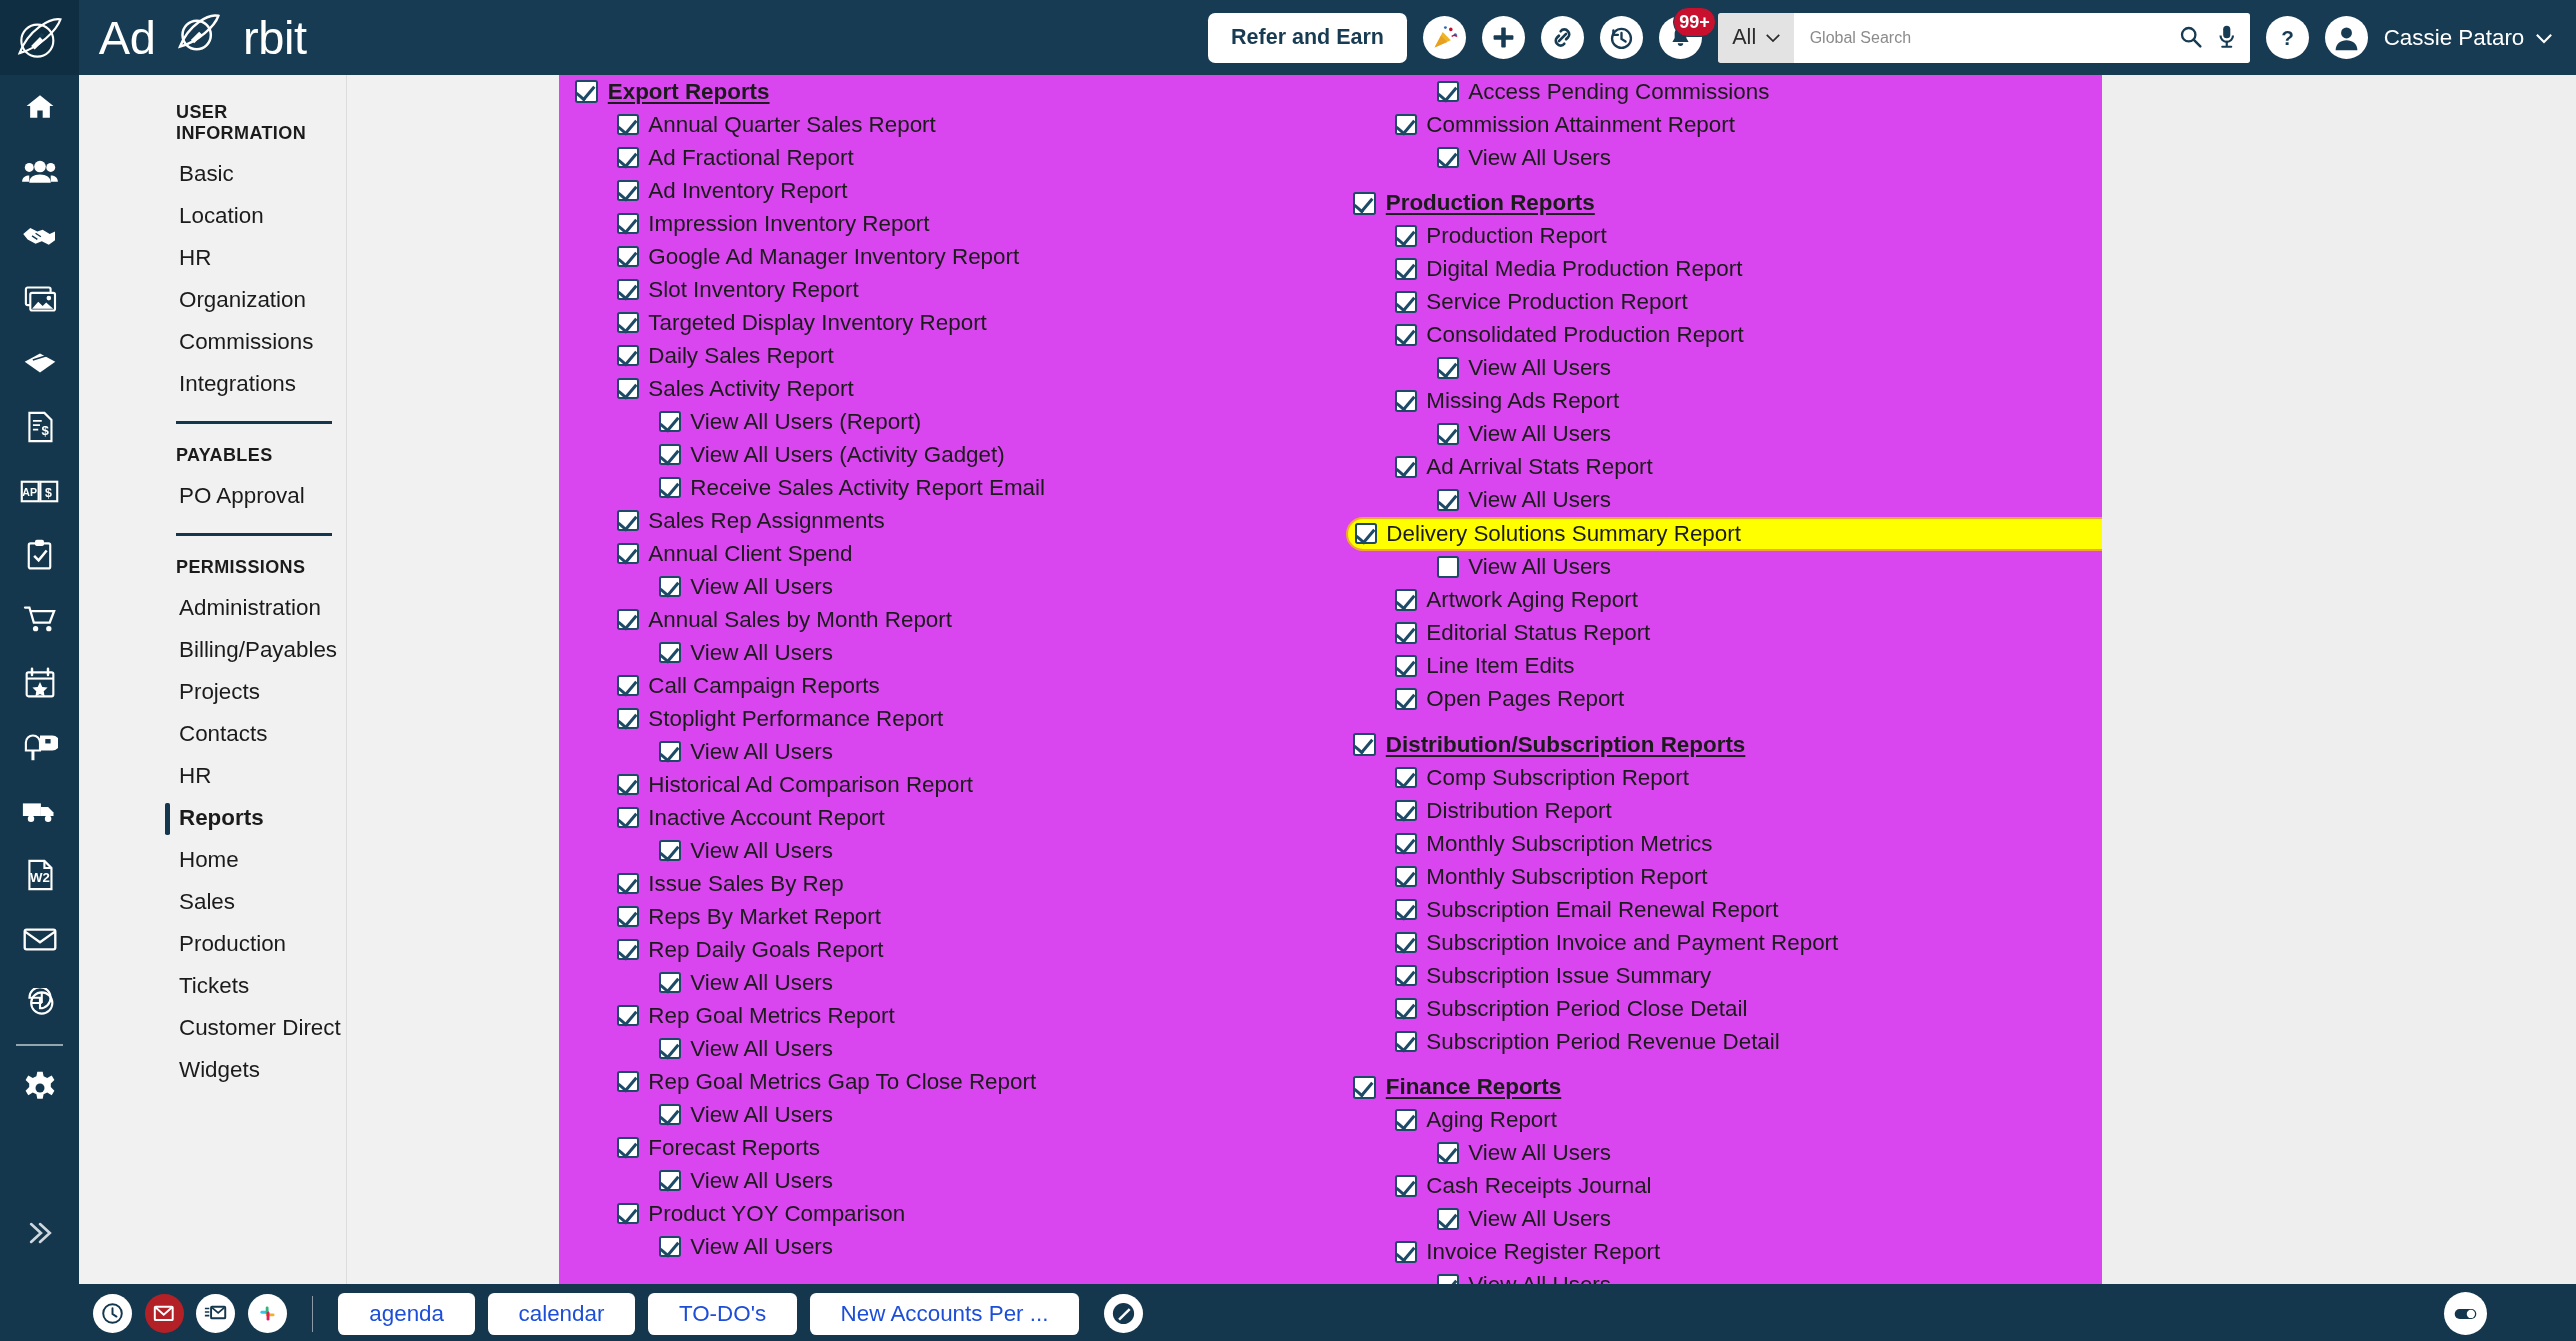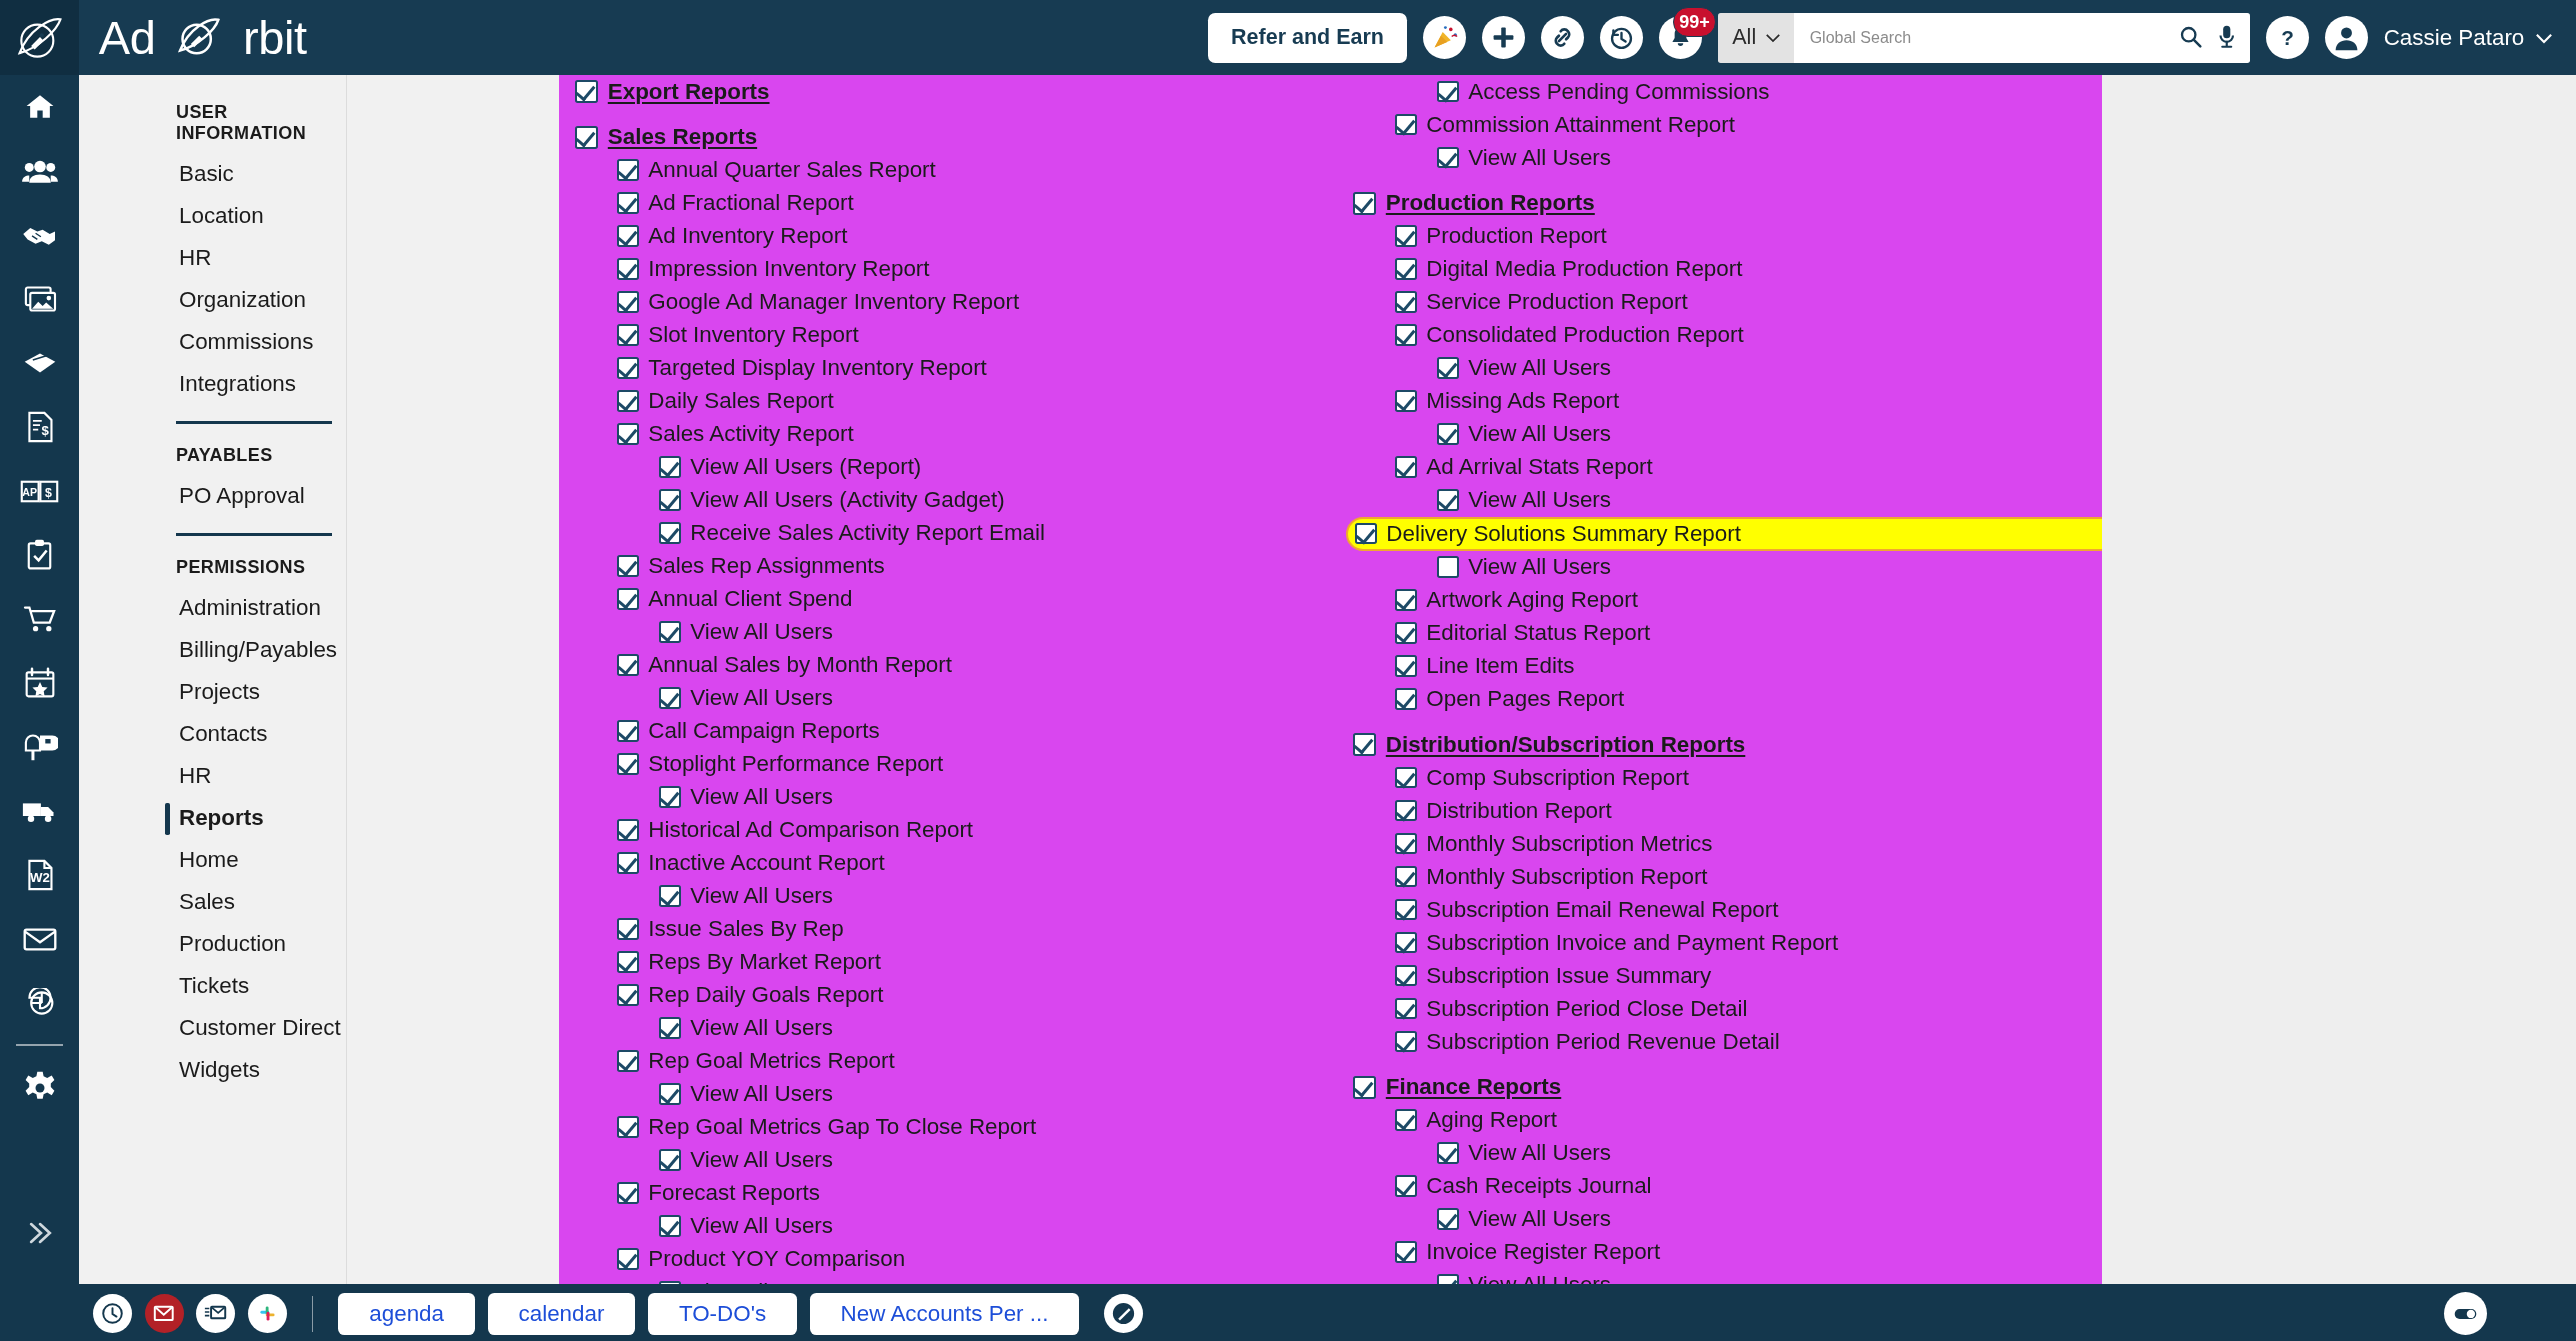--- a/index.html
+++ b/index.html
@@ -15,21 +15,21 @@
 
   
   #header {
     position: absolute; left: 0; top: 0; width: 2576px; height: 75px;
     background: #173b52; display: flex; align-items: center; z-index: 30;
   }
   #brand-strip { width: 79px; height: 75px; background: #102e41; display:flex; align-items:center; justify-content:center; }
   #brand { display: flex; align-items: center; height: 75px; padding-left: 19.7px; }
   #brand .wordmark {
     color: #fff; font-size: 47px; font-weight: 400; letter-spacing: -0.4px;
-    display: flex; align-items: center; gap: 18px; white-space: nowrap;
+    display: flex; gap: 18px; white-space: nowrap;
   }
   .orbit-glyph { display:inline-block; width: 48px; height: 48px; position: relative; vertical-align: middle; }
   #header-spacer { flex: 1 1 auto; }
   #header-right { display: flex; align-items: center; gap: 16px; padding-right: 23px; }
 
   .refer-btn {
     background: #ffffff; color: #173b52; font-size: 21.5px; font-weight: 700;
     border-radius: 7.2px; padding: 12.5px 23px; border: none; cursor: pointer;
     font-family: "Liberation Sans", sans-serif; white-space: nowrap;
   }
@@ -462,24 +462,20 @@
 
   <div id="content-grey-left"></div>
   <div id="content-grey-right"></div>
 
   <div id="content">
     <div class="col" id="col-left">
         <div class="row lvl0 group">
           <span class="cb checked"></span>
           <span class="lbl">Export Reports</span>
         </div>
-        <div class="row lvl0 group spacer-before">
-          <span class="cb checked"></span>
-          <span class="lbl">Sales Reports</span>
-        </div>
         <div class="row lvl1">
           <span class="cb checked"></span>
           <span class="lbl">Annual Quarter Sales Report</span>
         </div>
         <div class="row lvl1">
           <span class="cb checked"></span>
           <span class="lbl">Ad Fractional Report</span>
         </div>
         <div class="row lvl1">
           <span class="cb checked"></span>

